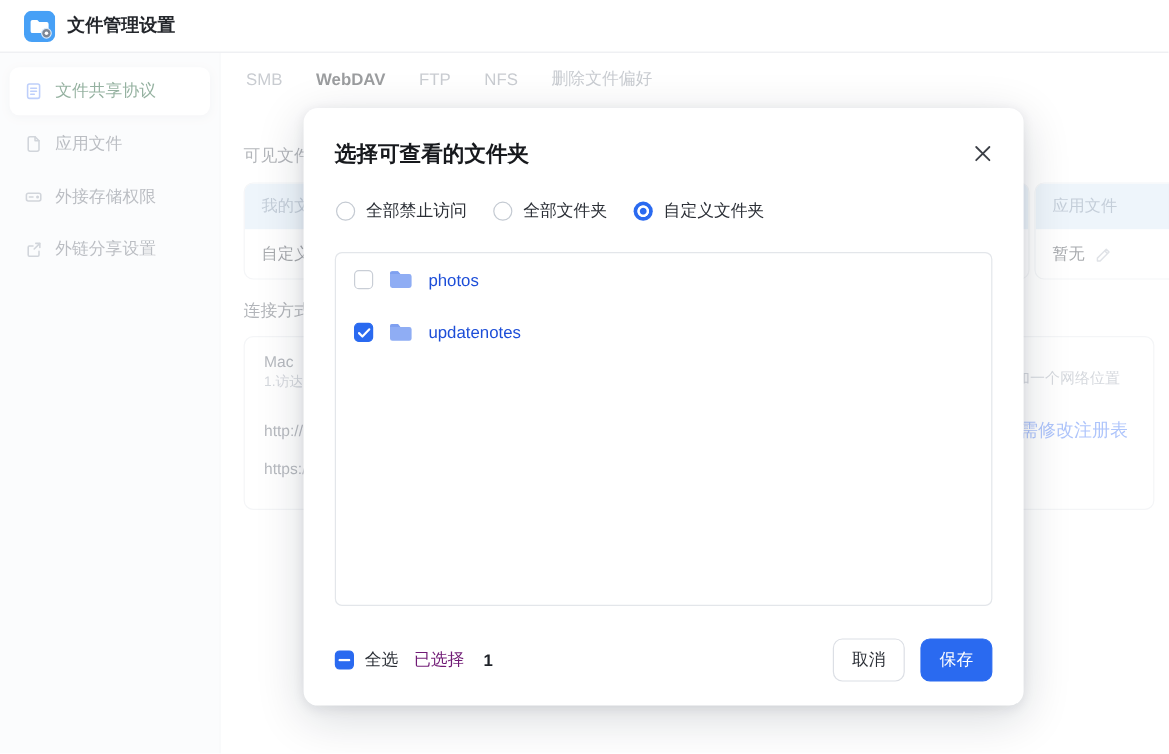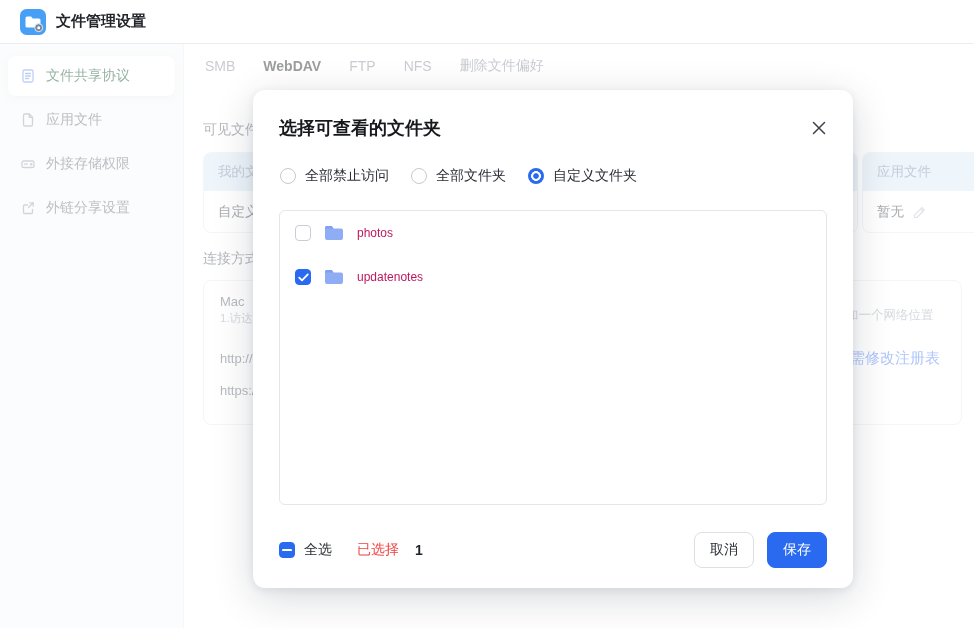--- a/index.html
+++ b/index.html
@@ -61,29 +61,29 @@
   .radio-opt{ display:flex; align-items:center; gap:9px; cursor:pointer; }
   .radio-opt .lbl{ font-size:14px; color:#2b2f36; }
   .radio{ width:16px; height:16px; border-radius:50%; border:1px solid #c4cad2; background:#fff; }
   .radio.checked{
     border:none;
     background:radial-gradient(circle at 50% 50%, #2a6af0 0 2.4px, #ffffff 3.2px 4.6px, #2a6af0 5.2px 100%);
   }
   .folder-box{ position:absolute; left:26px; top:120px; width:548px; height:295px;
                border:1px solid #e3e6ea; border-radius:6px; overflow:hidden; background:#fff; }
   .f-row{ height:44px; display:flex; align-items:center; gap:13px; padding:0 15px; cursor:pointer; }
-  .f-row .name{ font-size:12px; color:#be185d; }
+  .f-row .name{ font-size:14px; color:#1d4ed8; }
   .cbx{ width:16px; height:16px; border-radius:4px; border:1px solid #c9ced6; background:#fff;
         display:flex; align-items:center; justify-content:center; flex:0 0 auto; }
   .cbx.checked, .cbx.indeterminate{ background:#2a6af0; border-color:#2a6af0; }
   .modal-footer{ position:absolute; left:26px; right:26px; bottom:20px; height:36px;
                  display:flex; align-items:center; }
   .sel-group{ display:flex; align-items:center; gap:9px; }
   .sel-all-lbl{ font-size:14px; color:#2b2f36; }
-  .sel-count-lbl{ font-size:14px; color:#ef4444; margin-left:16px; }
+  .sel-count-lbl{ font-size:14px; color:#701a75; margin-left:4px; }
   .sel-count{ font-size:14px; color:#1f2329; font-weight:700; margin-left:7px; }
   .footer-btns{ margin-left:auto; display:flex; align-items:center; gap:13px; }
   .btn{ height:36px; min-width:60px; padding:0 9px; border-radius:8px; font-size:14px;
         display:flex; align-items:center; justify-content:center; cursor:pointer; }
   .btn.ghost{ background:#fff; border:1px solid #dcdfe5; color:#2b2f36; }
   .btn.primary{ background:#2a6af0; border:1px solid #2a6af0; color:#fff; }
 </style>
 </head>
 <body>
 

